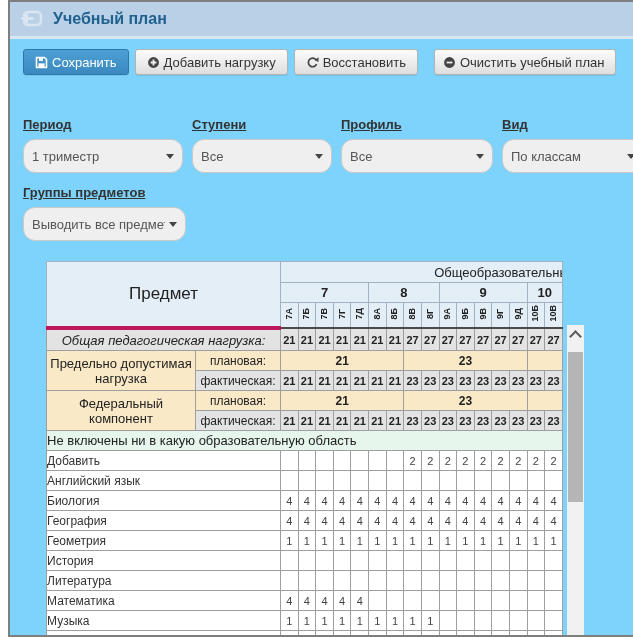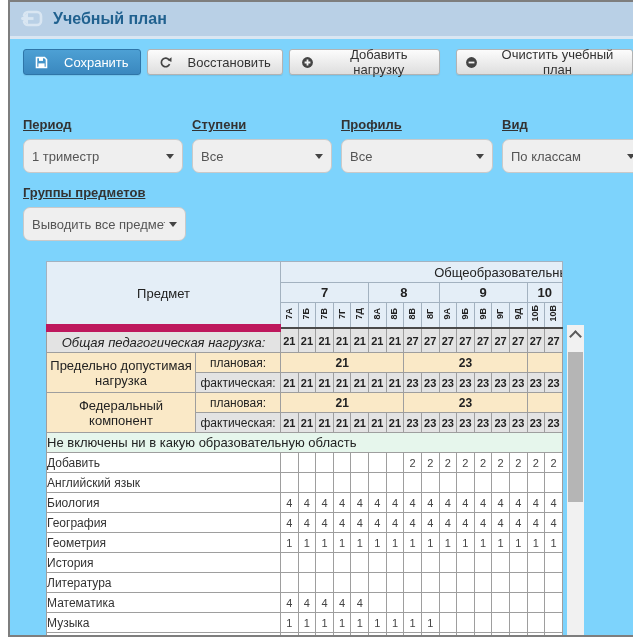--- a/index.html
+++ b/index.html
@@ -6,47 +6,47 @@
   body{font-family:"Liberation Sans","DejaVu Sans",sans-serif;}
   .page{position:relative;width:633px;height:637px;box-sizing:border-box;border:2px solid #7e7e7e;background:#7dd3fc;overflow:hidden;margin-left:8px;}
 
   
   .topbar{height:34px;background:#b9d0e6;border-bottom:3px solid #d9e6f2;display:flex;align-items:center;padding-left:9px;}
   .backbtn{width:26px;height:22px;display:flex;align-items:center;justify-content:center;cursor:pointer;}
   .topbar-title{margin-left:8px;font-size:16px;font-weight:bold;color:#20618f;}
 
   
   .toolbar{margin:10px 0 0 13px;display:flex;align-items:center;}
-  .btn{height:26px;display:inline-flex;align-items:center;gap:16px;padding:0 11px;margin-right:6px;
+  .btn{height:26px;display:inline-flex;align-items:center;gap:4px;padding:0 11px;margin-right:6px;
        border:1px solid #b3b3b3;border-radius:3px;background:linear-gradient(#fcfcfc,#dedede);
        font-size:13px;color:#333;cursor:pointer;box-shadow:0 1px 1px rgba(0,0,0,.08);}
   .btn.primary{background:linear-gradient(#4da0d4,#3a88bf);border-color:#2e75a8;color:#fff;}
   .btn:last-child{margin-left:10px;padding-left:8px;}
   .btn svg{flex:0 0 auto;}
 
   
   .filters{margin:42px 0 0 13px;display:grid;grid-template-columns:160px 140px 152px 142px;column-gap:9px;}
   .f-label{font-size:13px;font-weight:bold;color:#333;margin-bottom:7px;text-decoration:underline;}
-  .select{height:25px;box-sizing:border-box;border:1px solid #c9c9c9;border-radius:7px;background:#efefef;
+  .select{height:25px;box-sizing:border-box;border:1px solid #c9c9c9;border-radius:12px;background:#efefef;
           display:flex;align-items:center;padding:16px 8px;font-size:13px;color:#555;cursor:pointer;}
   .select span.val{flex:1 1 auto;white-space:nowrap;overflow:hidden;}
   .caret{width:0;height:0;border-left:4px solid transparent;border-right:4px solid transparent;border-top:5px solid #444;margin-left:4px;}
   .groups{margin:12px 0 0 13px;width:163px;}
 
   
   .table-zone{position:relative;margin:20px 0 0 36px;}
   table.plan{border-collapse:collapse;table-layout:fixed;width:517px;font-size:12px;color:#222;}
   table.plan th,table.plan td{padding:0;overflow:hidden;}
   thead th{background:#e4eef7;border:1px solid #a3b2c0;font-weight:normal;font-size:13px;color:#222;}
   tr.r-prog th{height:20px;}
   th.program{text-align:right;}
   th.program .clip{display:block;white-space:nowrap;text-align:right;margin-right:-14px;font-size:13px;}
   tr.r-grade th{height:19px;font-weight:bold;font-size:13px;}
   tr.r-class th{height:24px;border-bottom:2px solid #4a4a4a;}
-  th.corner{border-bottom:8px solid #be185d;font-size:13px;}
+  th.corner{border-bottom:4px solid #be185d;font-size:17px;}
   .rot{display:inline-block;writing-mode:vertical-rl;transform:rotate(180deg);font-size:9px;font-weight:bold;line-height:1;color:#222;}
 
   tbody td{border:1px solid #9e9e9e;height:19px;text-align:center;}
   td.lbl-sum{background:#e3e3e3;font-size:13px;height:20px;font-style:italic;}
   td.v-gray{background:#e3e3e3;font-weight:bold;font-size:11px;}
   td.lbl-tan{background:#fae9c7;font-size:13px;}
   td.sub-tan{background:#fae9c7;font-size:12px;}
   td.sub-gray{background:#e3e3e3;font-size:12px;}
   td.v-tan{background:#fae9c7;font-size:12px;font-weight:bold;}
   td.section{background:#e6f6ec;text-align:left;padding-left:8px;font-size:13px;height:19px;}
@@ -82,31 +82,31 @@
     <button class="btn primary">
       <svg width="13" height="13" viewBox="0 0 13 13">
         <path d="M1.5 1.5 h8 l2 2 v8 h-10 z" fill="none" stroke="#fff" stroke-width="1.6"></path>
         <rect x="4" y="1.5" width="4" height="3.4" fill="#fff"></rect>
         <rect x="3.4" y="7.4" width="6.2" height="4" fill="#fff"></rect>
       </svg>
       <span>Сохранить</span>
     </button>
     <button class="btn">
       <svg width="13" height="13" viewBox="0 0 13 13">
+        <circle cx="6.5" cy="6.5" r="5.4" fill="#444"></circle>
+        <path d="M6.5 3.6 v5.8 M3.6 6.5 h5.8" stroke="#f2f2f2" stroke-width="1.8"></path>
+      </svg>
+      <span>Добавить нагрузку</span>
+    </button>
+    <button class="btn">
+      <svg width="13" height="13" viewBox="0 0 13 13">
         <path d="M10.6 8.2 A4.3 4.3 0 1 1 10.2 4" fill="none" stroke="#444" stroke-width="1.7"></path>
         <polygon points="12.6,1.2 12.4,6 8.6,4.1" fill="#444"></polygon>
       </svg>
       <span>Восстановить</span>
-    </button>
-    <button class="btn">
-      <svg width="13" height="13" viewBox="0 0 13 13">
-        <circle cx="6.5" cy="6.5" r="5.4" fill="#444"></circle>
-        <path d="M6.5 3.6 v5.8 M3.6 6.5 h5.8" stroke="#f2f2f2" stroke-width="1.8"></path>
-      </svg>
-      <span>Добавить нагрузку</span>
     </button>
     <button class="btn">
       <svg width="13" height="13" viewBox="0 0 13 13">
         <circle cx="6.5" cy="6.5" r="5.4" fill="#444"></circle>
         <path d="M3.6 6.5 h5.8" stroke="#f2f2f2" stroke-width="1.8"></path>
       </svg>
       <span>Очистить учебный план</span>
     </button>
   </div>
 

